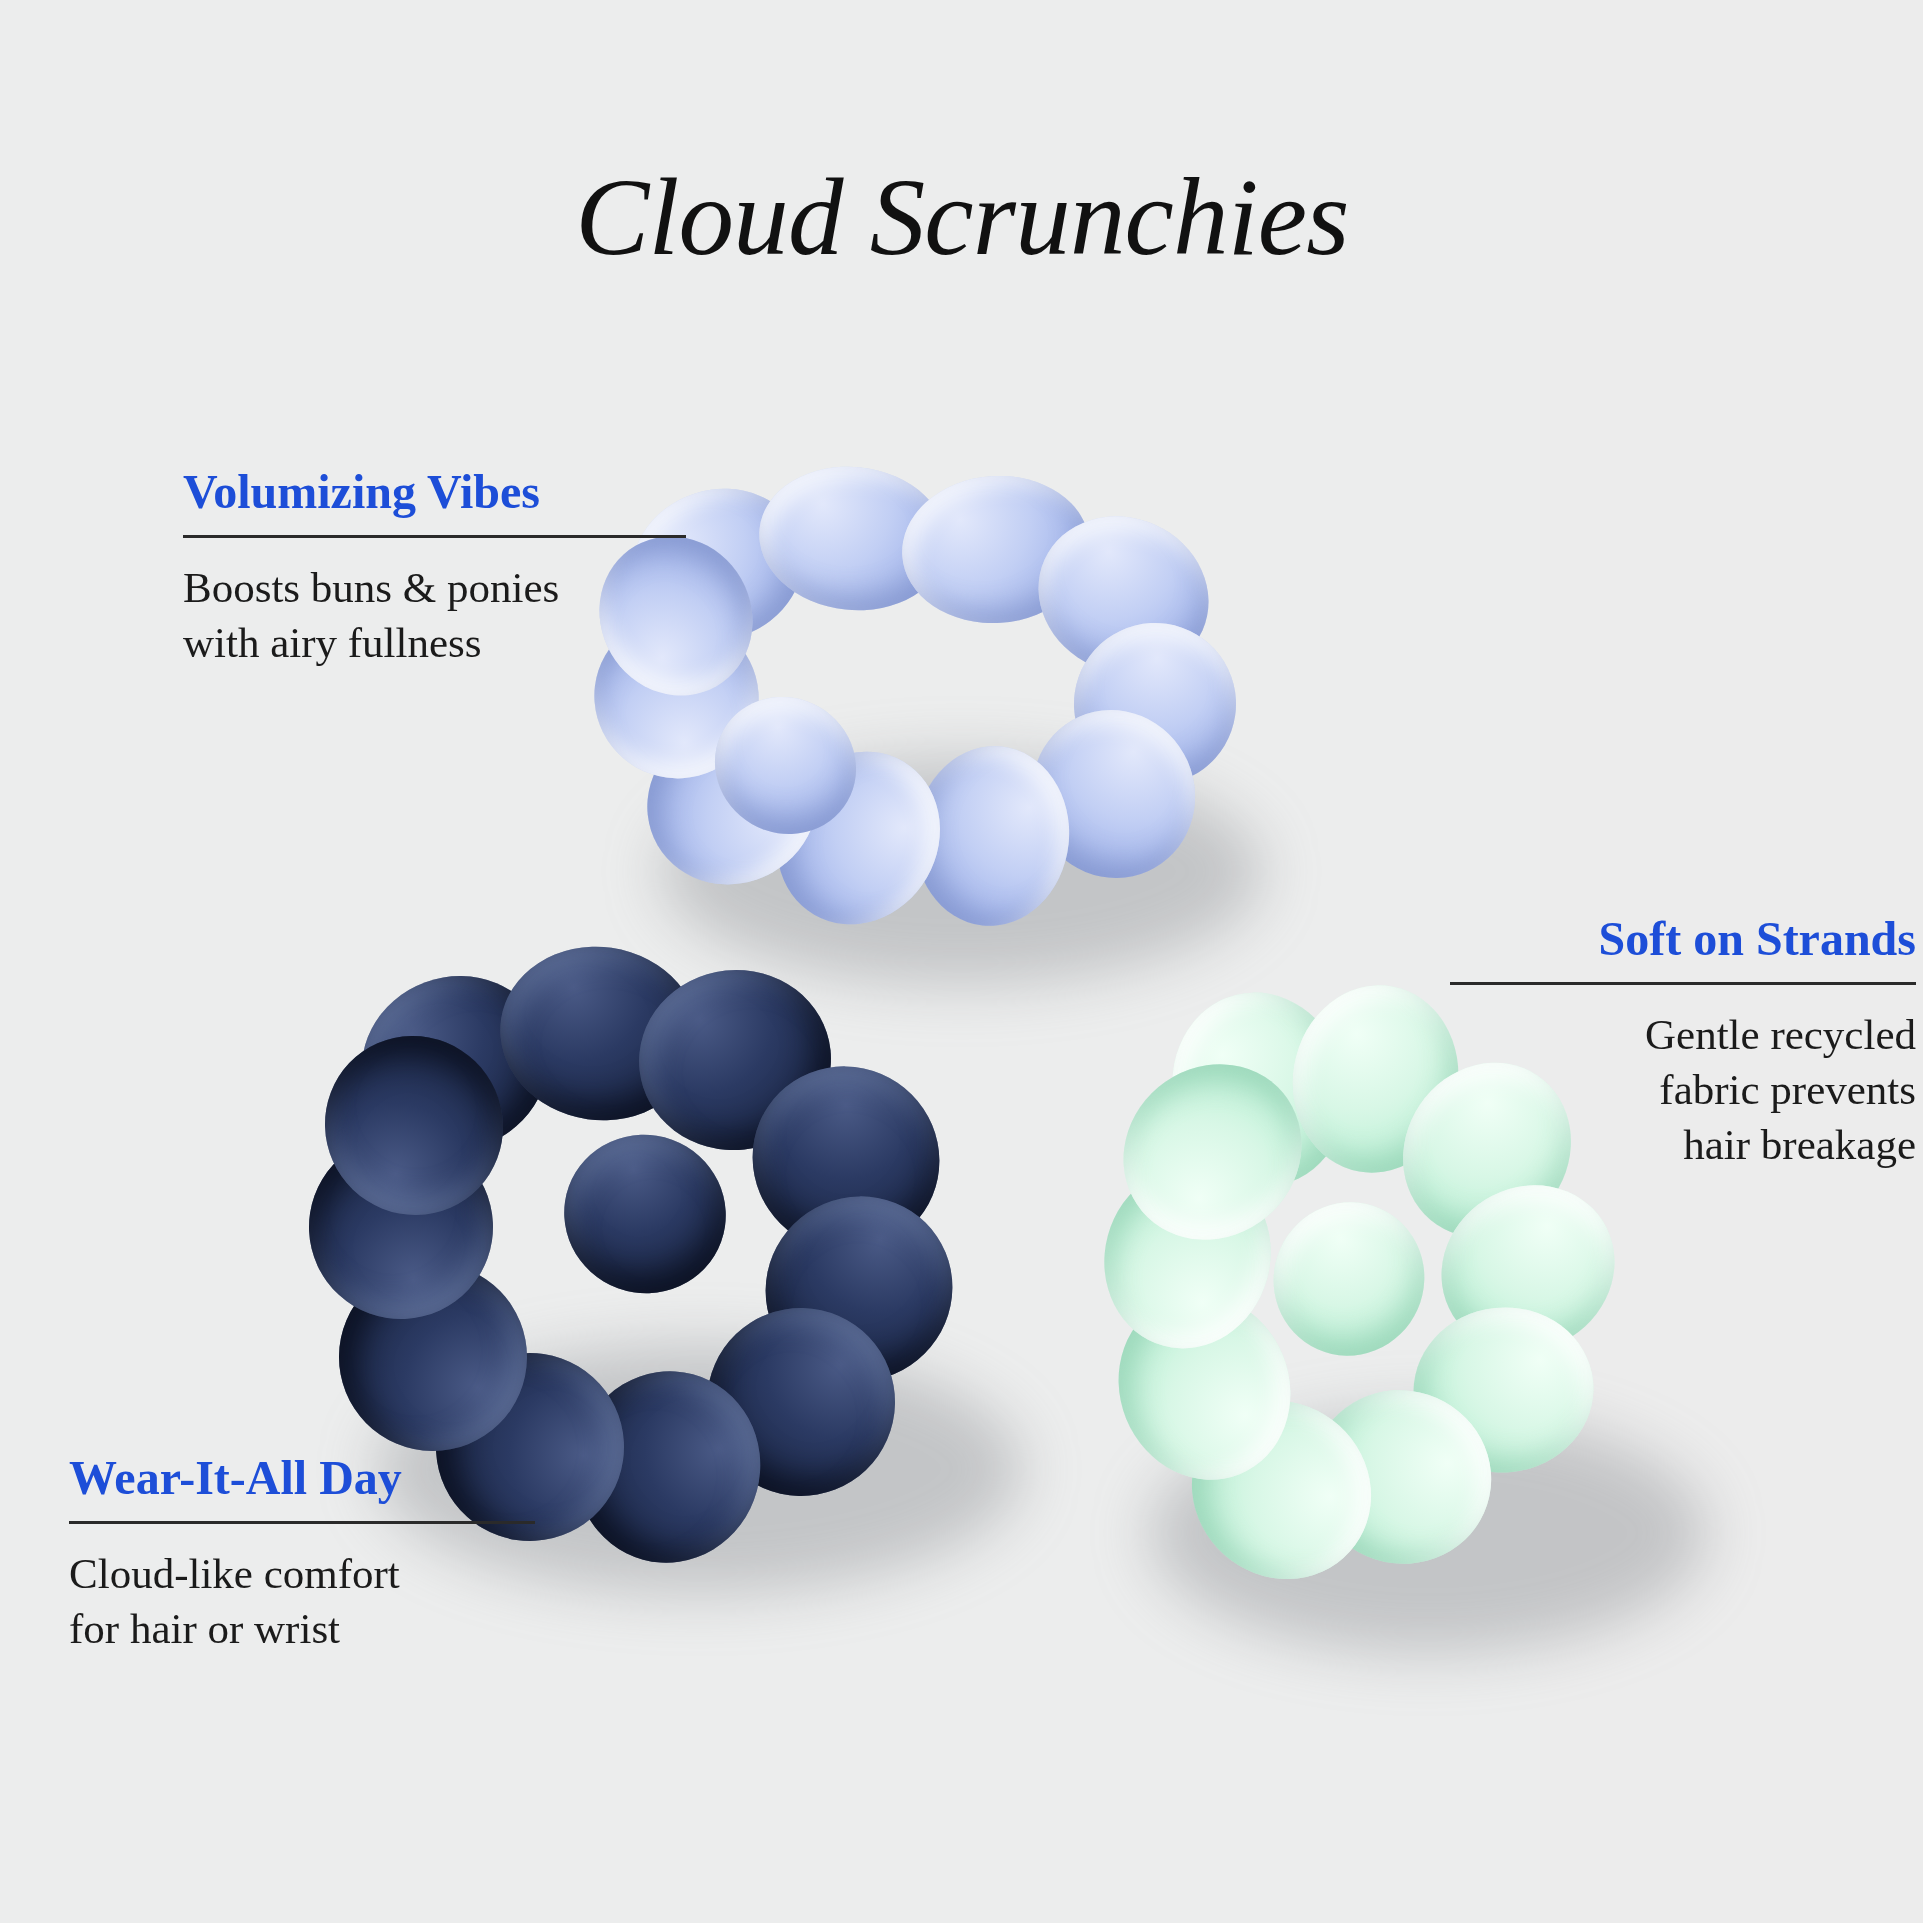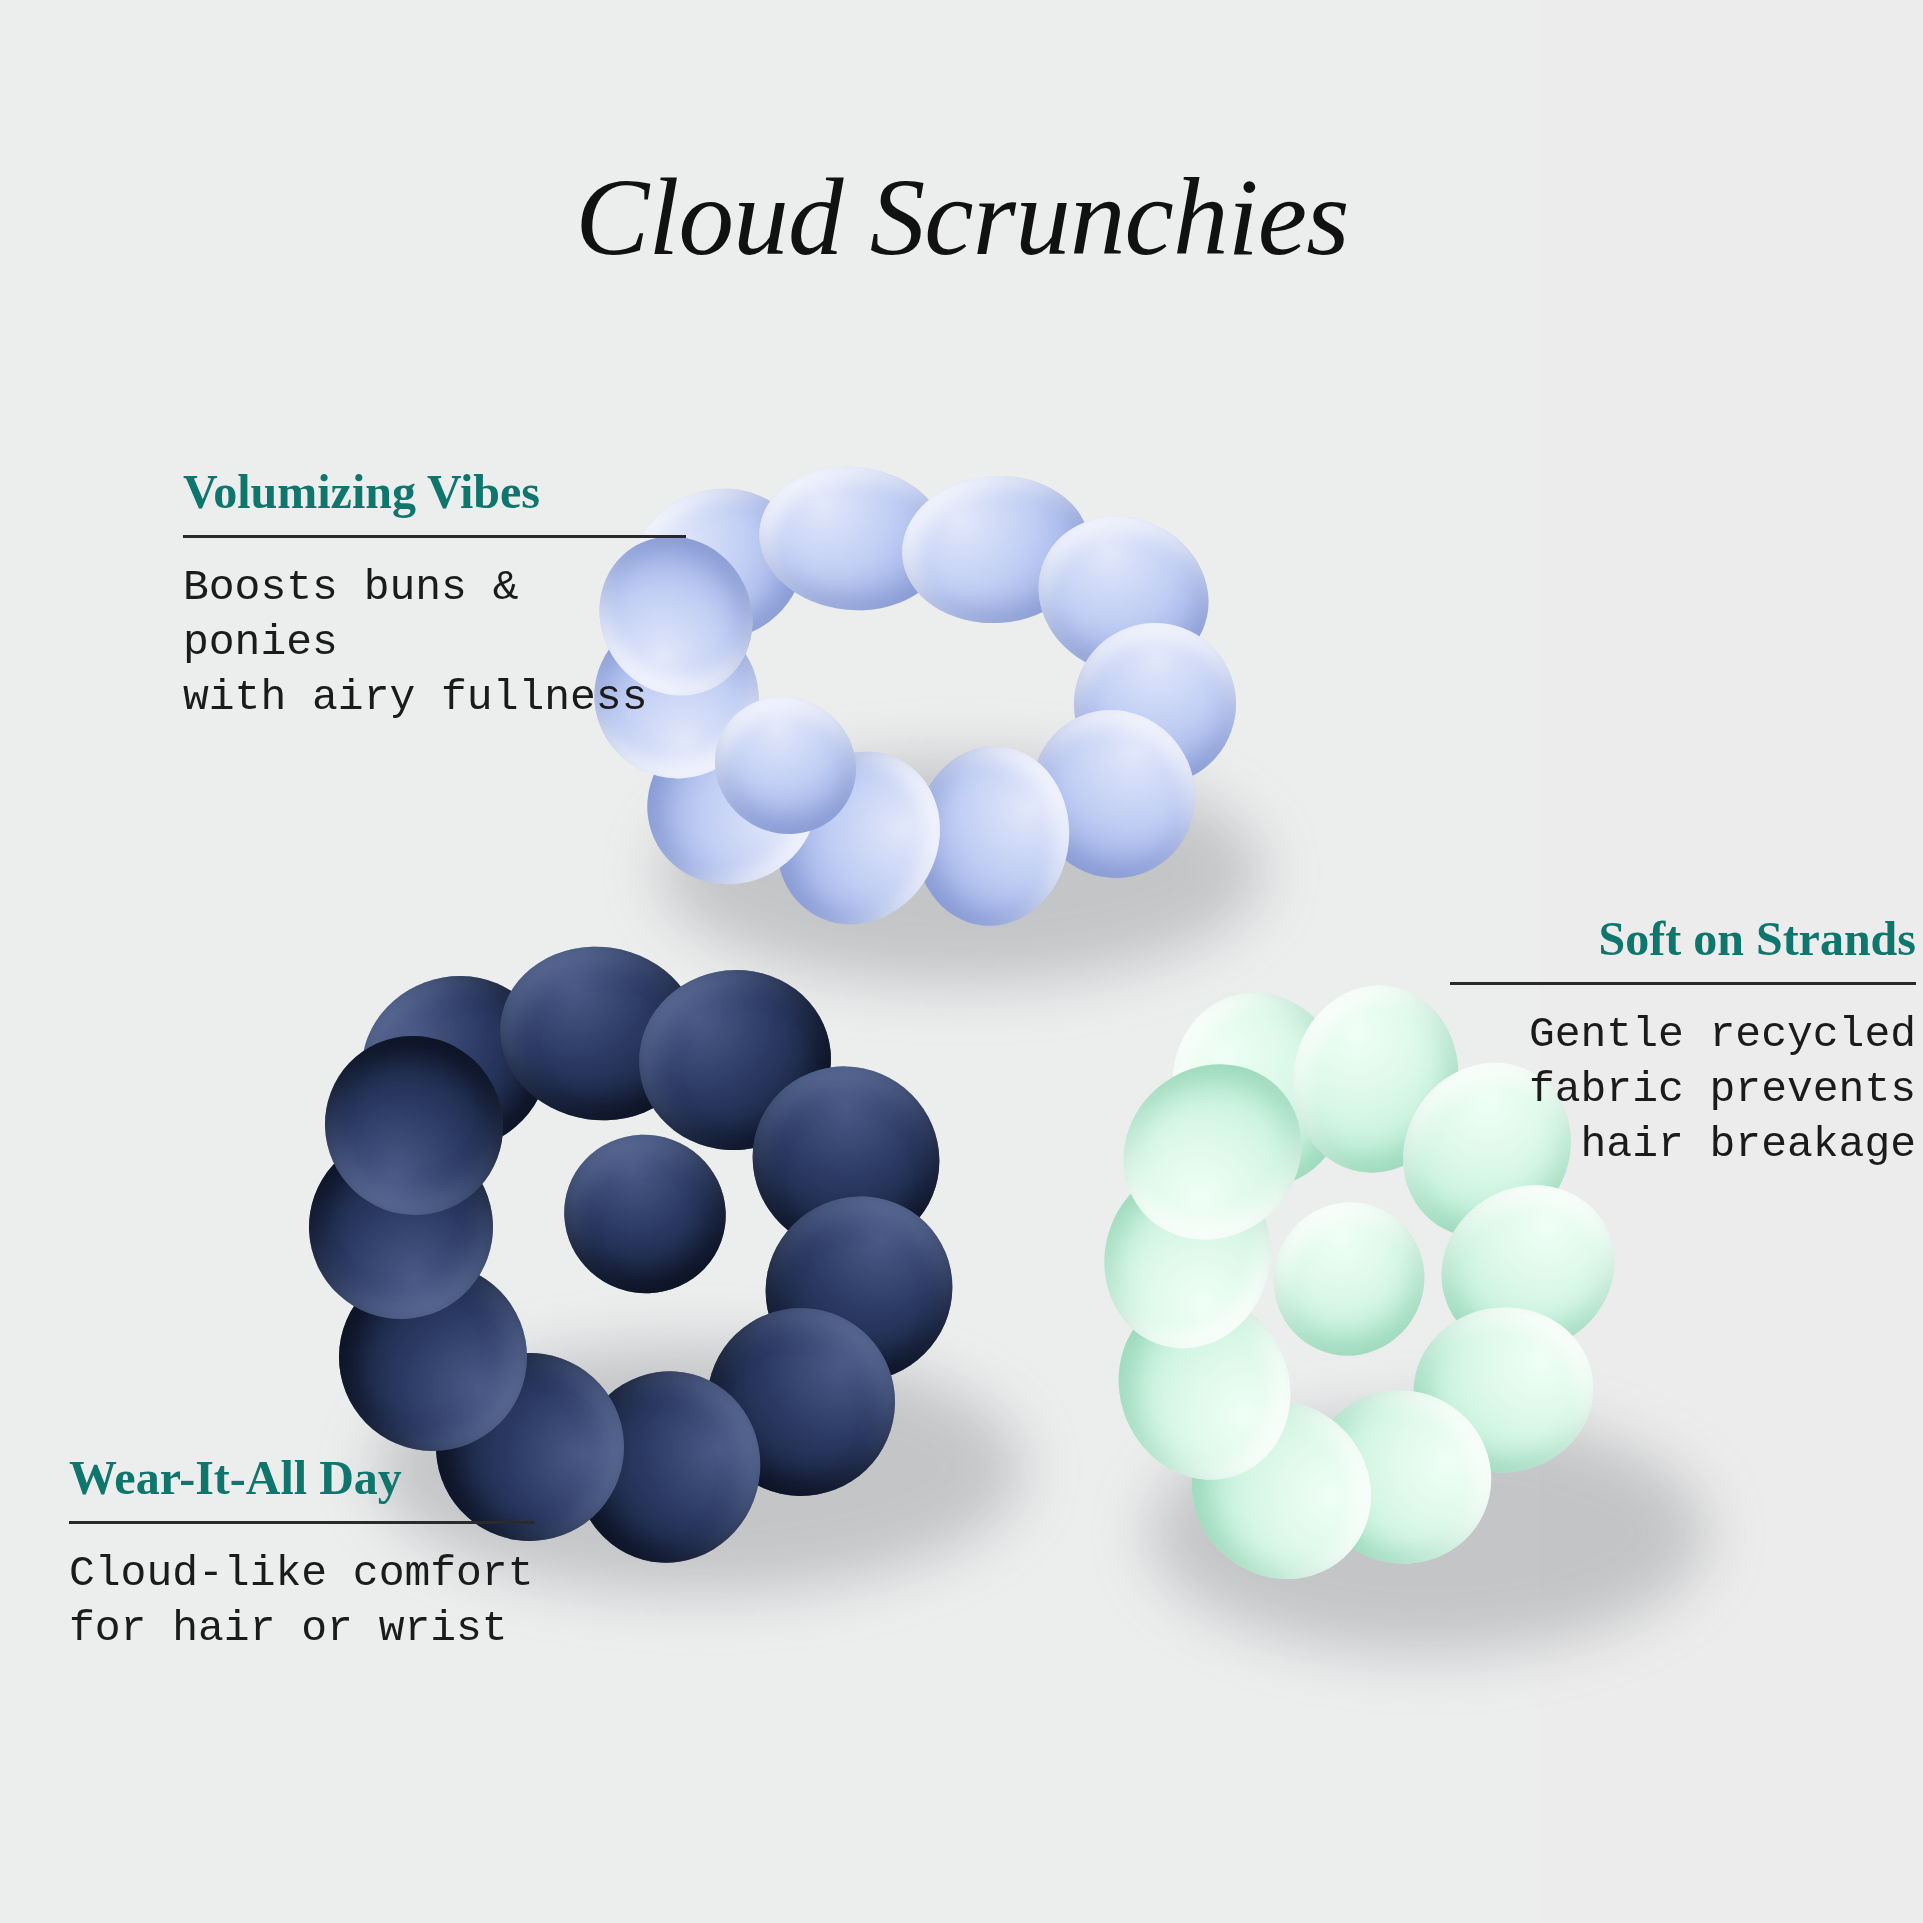--- a/index.html
+++ b/index.html
@@ -36,32 +36,32 @@
   }
 
   
   .feature {
     position: absolute;
   }
   .feature .f-head {
     font-family: "Liberation Serif", serif;
     font-weight: bold;
     font-size: 48px;
-    color: #0f766e;
+    color: #1d4ed8;
     line-height: 1.1;
     white-space: nowrap;
   }
   .feature .f-rule {
     height: 2.3px;
     background: #2a2a2a;
     margin-top: 16.5px;
     margin-bottom: 22.5px;
   }
   .feature .f-body {
-    font-family: Liberation Mono, monospace;
+    font-family: Liberation Serif, serif;
     font-size: 43px;
     color: #1b1b1b;
     line-height: 1.28;
     white-space: pre-line;
   }
   .feature.align-right {
     text-align: right;
   }
 
   #feature-volumizing {

